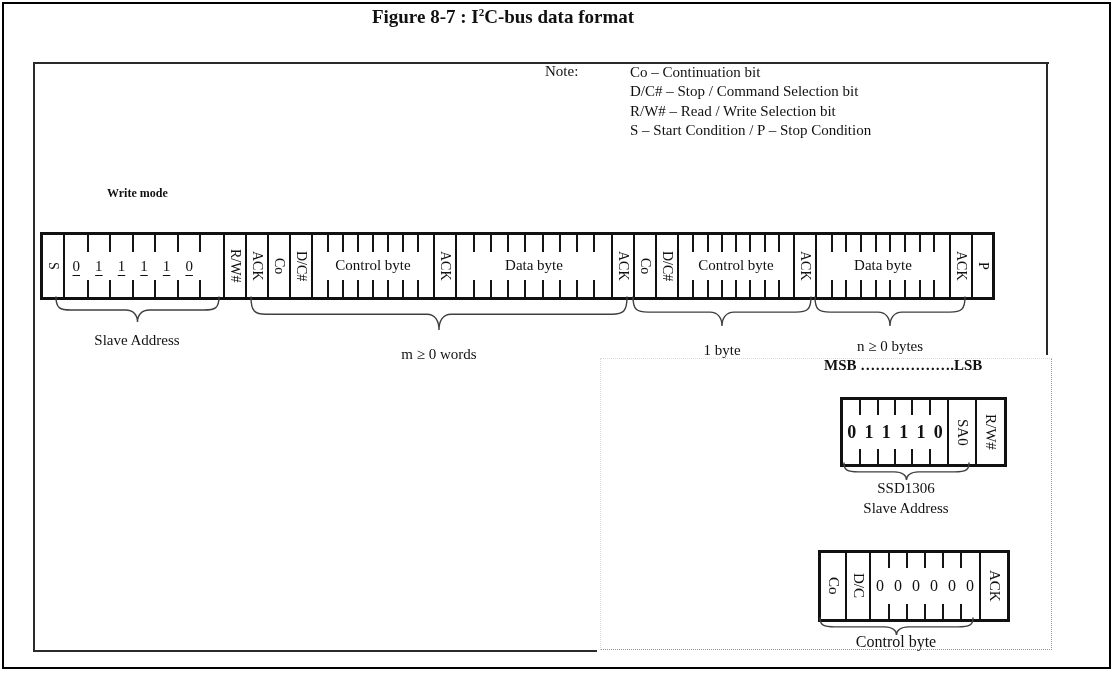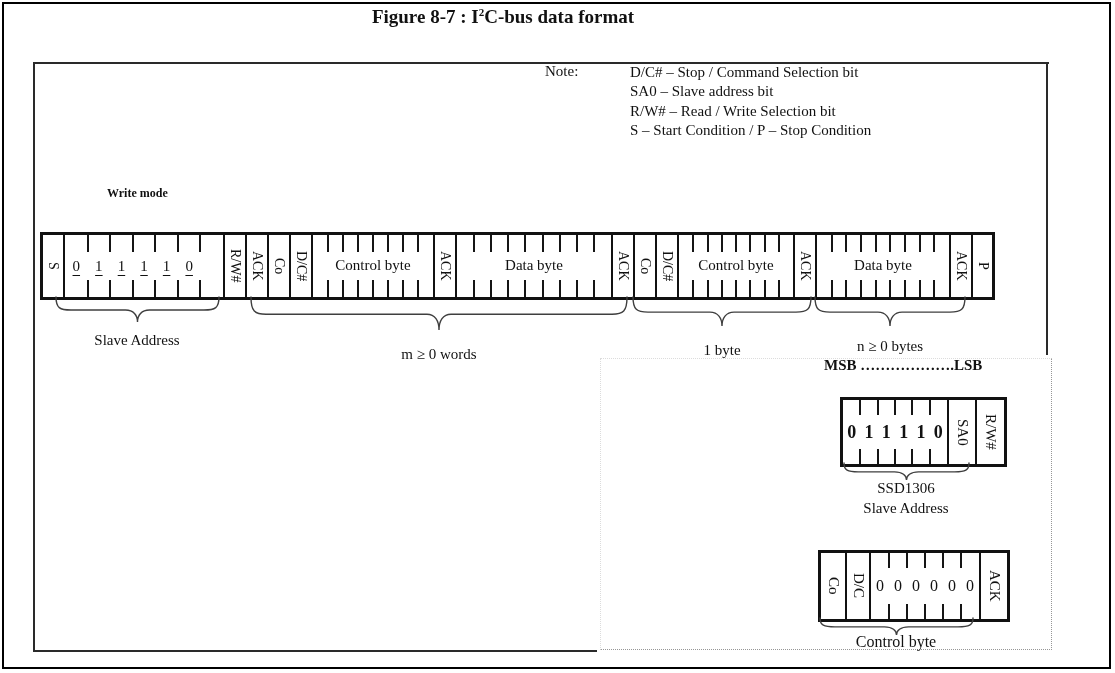--- a/index.html
+++ b/index.html
@@ -55,22 +55,22 @@
   <div id="inner-box-lines">
       <div class="abs boxline" style="left: 33px; top: 62px; width: 1016px; height: 2px;"></div>
       <div class="abs boxline" style="left: 33px; top: 62px; width: 2px; height: 590px;"></div>
       <div class="abs boxline" style="left: 33px; top: 650px; width: 564px; height: 2px;"></div>
       <div class="abs boxline" style="left: 1046px; top: 62px; width: 2px; height: 293px;"></div>
     </div>
   <div id="dotted-box" class="abs"></div>
 
   <div id="note-label" class="abs">Note:</div>
   <div id="note-items" class="abs">
+      <div>Co – Continuation bit</div>
       <div>D/C# – Stop / Command Selection bit</div>
-      <div>SA0 – Slave address bit</div>
       <div>R/W# – Read / Write Selection bit</div>
       <div>S – Start Condition / P – Stop Condition</div>
     </div>
 
   <div id="write-mode" class="abs">Write mode</div>
 
   <div id="streams">
       <div class="stream" id="main-stream" style="left: 40px; top: 232px; height: 62px;">
         <div class="cell" style="width: 20px;">
           <div class="rot">S</div>

